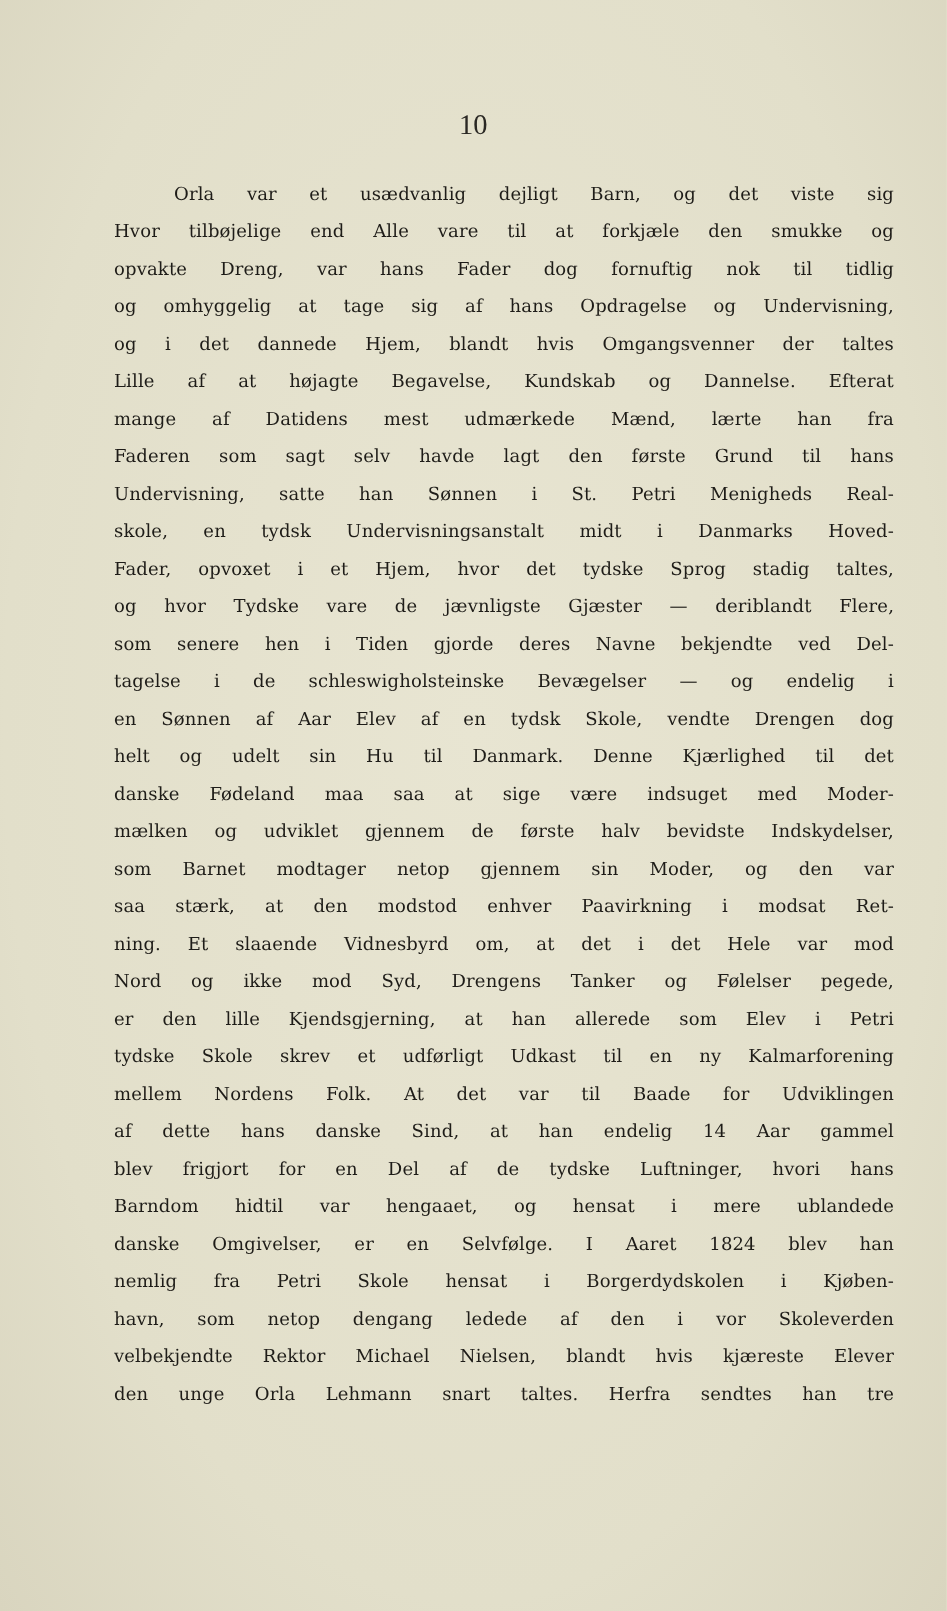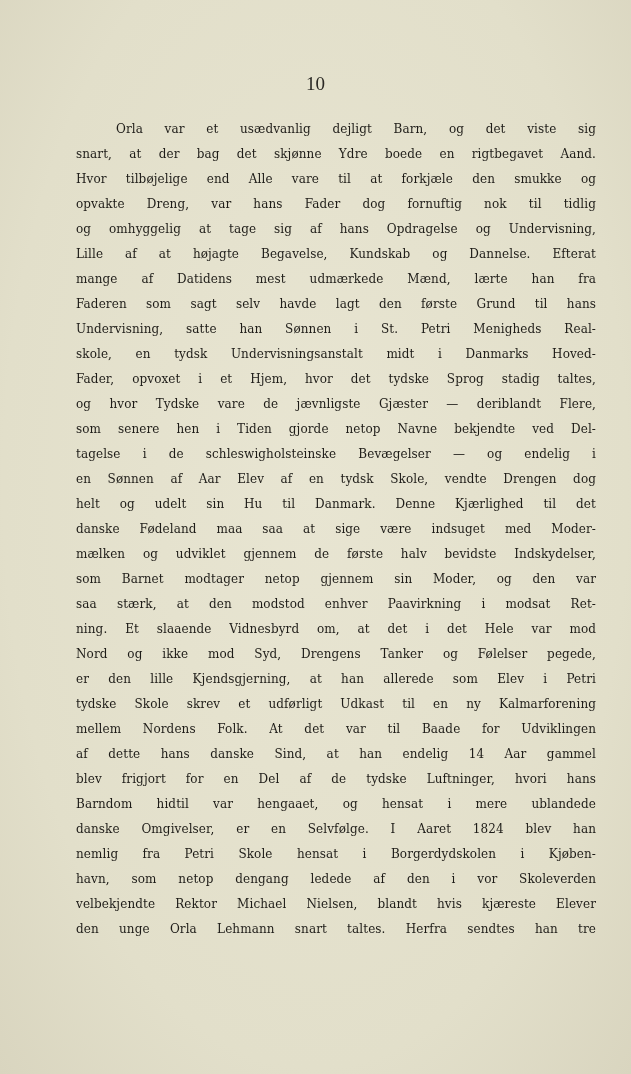--- a/index.html
+++ b/index.html
@@ -39,32 +39,32 @@
   .line.last { text-align-last: justify; }
 </style>
 </head>
 <body>
 
 <div class="page">
   <div class="page-number">10</div>
 
   <div class="text-block">
     <div class="line indent">Orla var et usædvanlig dejligt Barn, og det viste sig</div>
-    <div class="line">snart, at der bag det skjønne Ydre boede en rigtbegavet Aand.</div>
     <div class="line">Hvor tilbøjelige end Alle vare til at forkjæle den smukke og</div>
     <div class="line">opvakte Dreng, var hans Fader dog fornuftig nok til tidlig</div>
     <div class="line">og omhyggelig at tage sig af hans Opdragelse og Undervisning,</div>
+    <div class="line">og i det dannede Hjem, blandt hvis Omgangsvenner der taltes</div>
     <div class="line">Lille af at højagte Begavelse, Kundskab og Dannelse. Efterat</div>
     <div class="line">mange af Datidens mest udmærkede Mænd, lærte han fra</div>
     <div class="line">Faderen som sagt selv havde lagt den første Grund til hans</div>
     <div class="line">Undervisning, satte han Sønnen i St. Petri Menigheds Real-</div>
     <div class="line">skole, en tydsk Undervisningsanstalt midt i Danmarks Hoved-</div>
     <div class="line">Fader, opvoxet i et Hjem, hvor det tydske Sprog stadig taltes,</div>
     <div class="line">og hvor Tydske vare de jævnligste Gjæster — deriblandt Flere,</div>
-    <div class="line">som senere hen i Tiden gjorde netop Navne bekjendte ved Del-</div>
+    <div class="line">som senere hen i Tiden gjorde deres Navne bekjendte ved Del-</div>
     <div class="line">tagelse i de schleswigholsteinske Bevægelser — og endelig i</div>
     <div class="line">en Sønnen af Aar Elev af en tydsk Skole, vendte Drengen dog</div>
     <div class="line">helt og udelt sin Hu til Danmark. Denne Kjærlighed til det</div>
     <div class="line">danske Fødeland maa saa at sige være indsuget med Moder-</div>
     <div class="line">mælken og udviklet gjennem de første halv bevidste Indskydelser,</div>
     <div class="line">som Barnet modtager netop gjennem sin Moder, og den var</div>
     <div class="line">saa stærk, at den modstod enhver Paavirkning i modsat Ret-</div>
     <div class="line">ning. Et slaaende Vidnesbyrd om, at det i det Hele var mod</div>
     <div class="line">Nord og ikke mod Syd, Drengens Tanker og Følelser pegede,</div>
     <div class="line">er den lille Kjendsgjerning, at han allerede som Elev i Petri</div>

